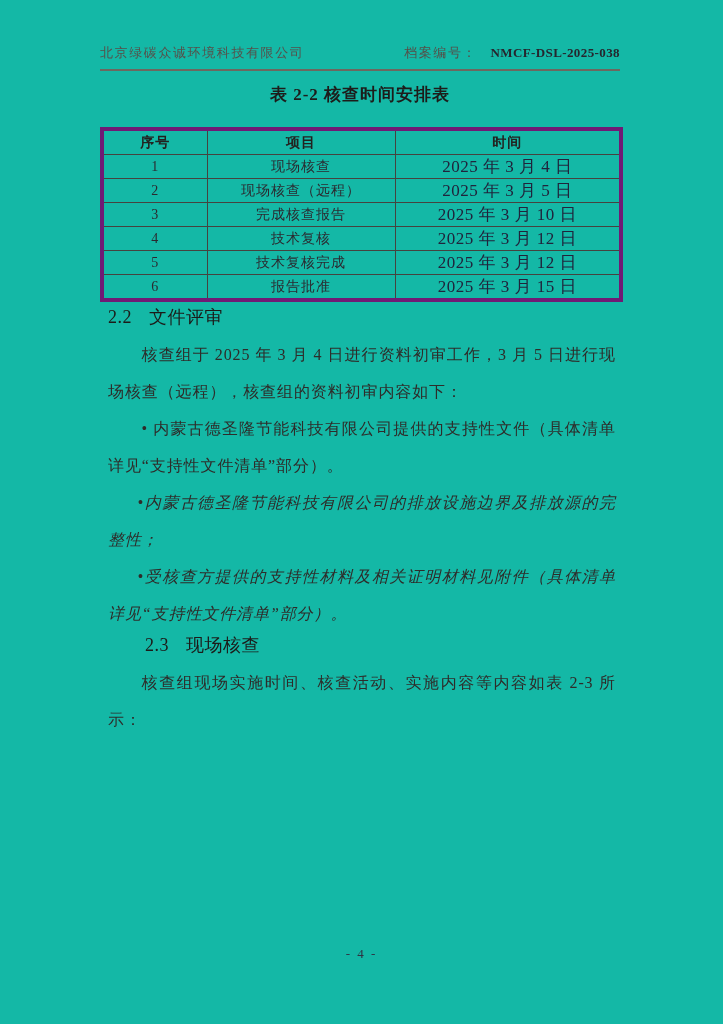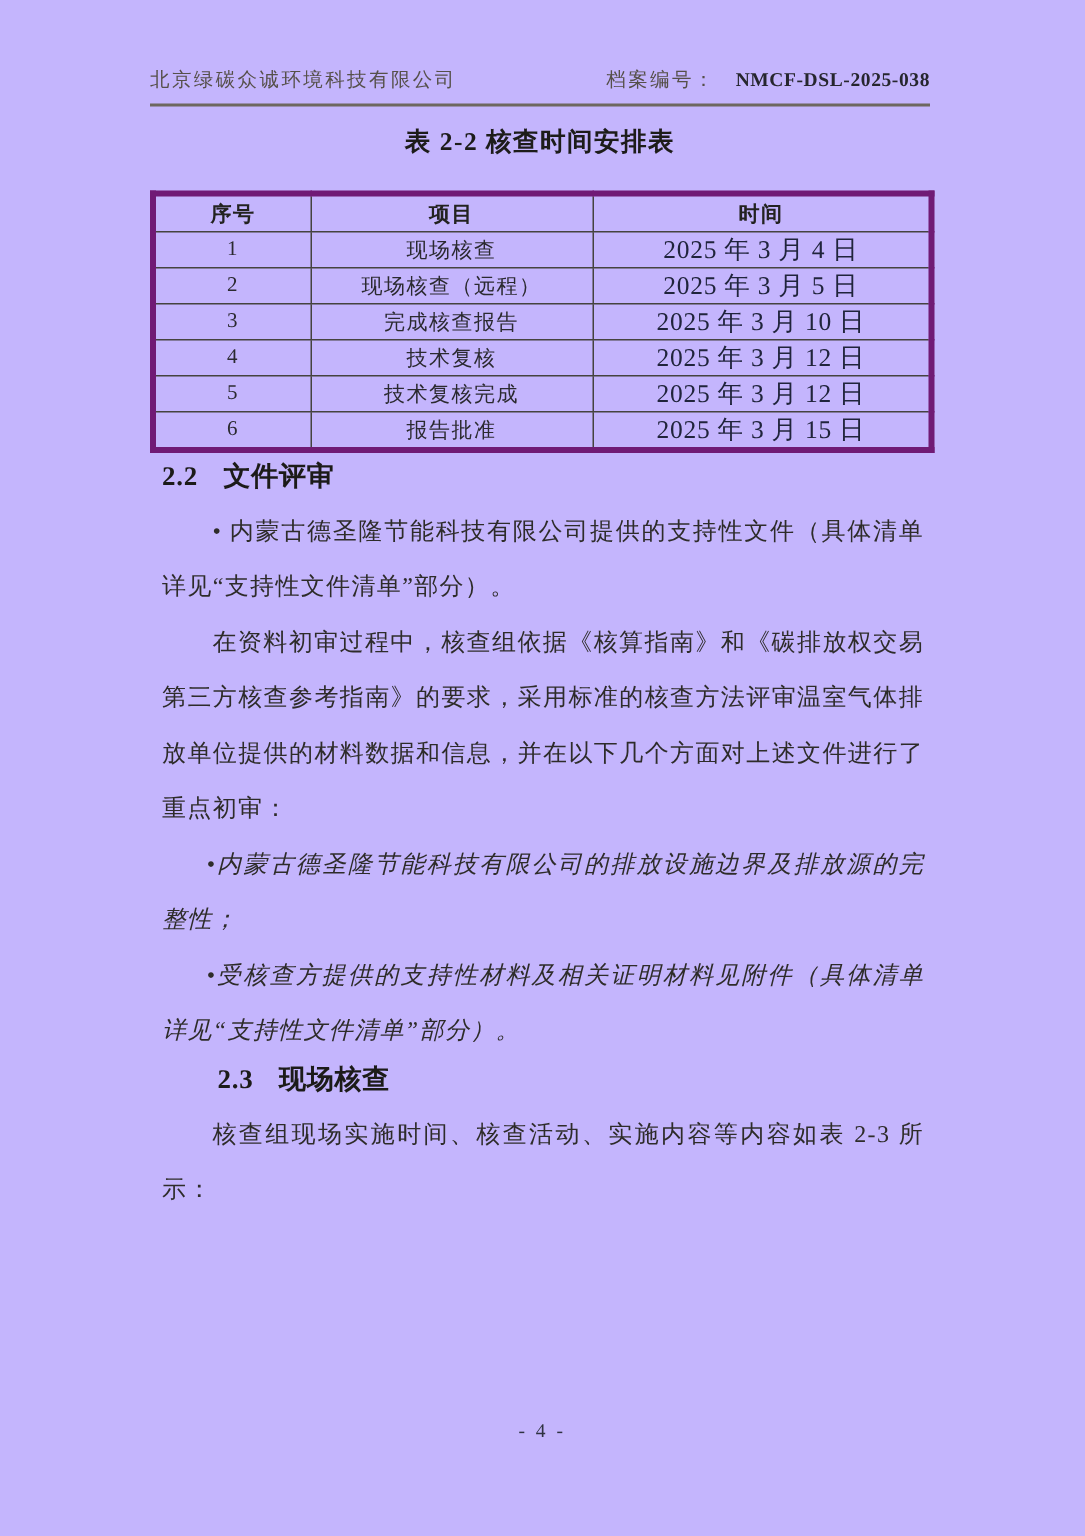--- a/index.html
+++ b/index.html
@@ -4,21 +4,21 @@
 <style>
   html, body { margin: 0; padding: 0; }
   body {
     width: 723px; height: 1024px;
     background: #ffffff;
     font-family: "Liberation Serif", "DejaVu Serif", serif;
   }
   .page {
     position: relative;
     width: 723px; height: 1024px;
-    background: #c4b5fd;
+    background: #14b8a6;
     color: #2e2c2a;
     overflow: hidden;
   }
 
   
   .header-bar {
     position: absolute;
     left: 100px; top: 44px;
     width: 520px;
     display: flex;
@@ -74,21 +74,21 @@
   table.schedule td.time-cell { color: #20243c; font-size: 17px; letter-spacing: 0.5px; }
 
   
   .body-text {
     position: absolute;
     left: 108px; top: 304px;
     width: 508px;
   }
   .sec-heading {
     font-size: 18px;
-    font-weight: bold;
+    font-weight: normal;
     color: #1c1b19;
     line-height: 26px;
     margin: 0 0 6px 0;
     letter-spacing: 0.5px;
   }
   .sec-heading .sec-title { margin-left: 17px; }
   .sec-heading.indented { margin-left: 37px; margin-bottom: 6px; }
   .para {
     margin: 0;
     font-size: 16px;
@@ -172,22 +172,22 @@
       </tr>
     </tbody>
   </table>
 
   <div class="body-text">
 
     <div class="sec-heading">
       <span>2.2</span><span class="sec-title">文件评审</span>
     </div>
 
+    <p class="para">核查组于 2025 年 3 月 4 日进行资料初审工作，3 月 5 日进行现场核查（远程），核查组的资料初审内容如下：</p>
     <p class="para">• 内蒙古德圣隆节能科技有限公司提供的支持性文件（具体清单详见“支持性文件清单”部分）。</p>
-    <p class="para">在资料初审过程中，核查组依据《核算指南》和《碳排放权交易第三方核查参考指南》的要求，采用标准的核查方法评审温室气体排放单位提供的材料数据和信息，并在以下几个方面对上述文件进行了重点初审：</p>
     <p class="para bullet-tight">•内蒙古德圣隆节能科技有限公司的排放设施边界及排放源的完整性；</p>
     <p class="para bullet-tight">•受核查方提供的支持性材料及相关证明材料见附件（具体清单详见“支持性文件清单”部分）。</p>
 
     <div class="sec-heading indented">
       <span>2.3</span><span class="sec-title">现场核查</span>
     </div>
 
     <p class="para">核查组现场实施时间、核查活动、实施内容等内容如表 2-3 所示：</p>
   </div>
 

